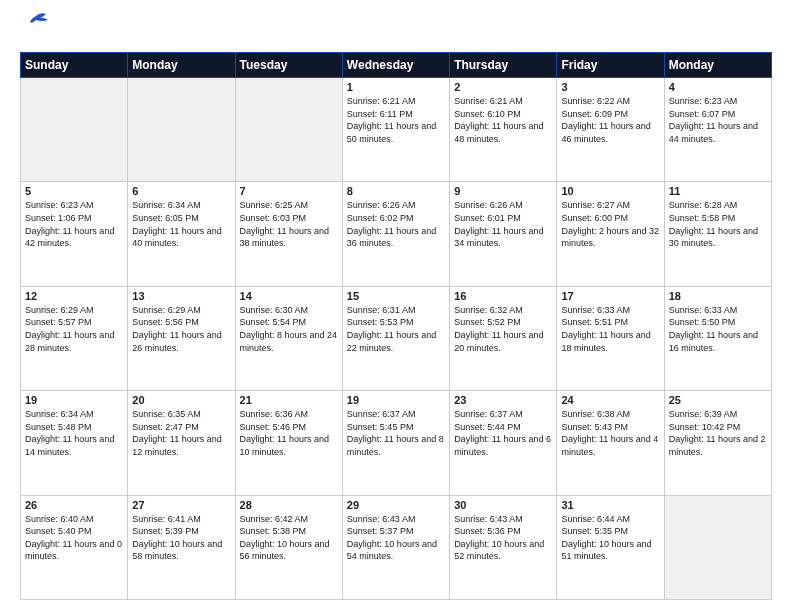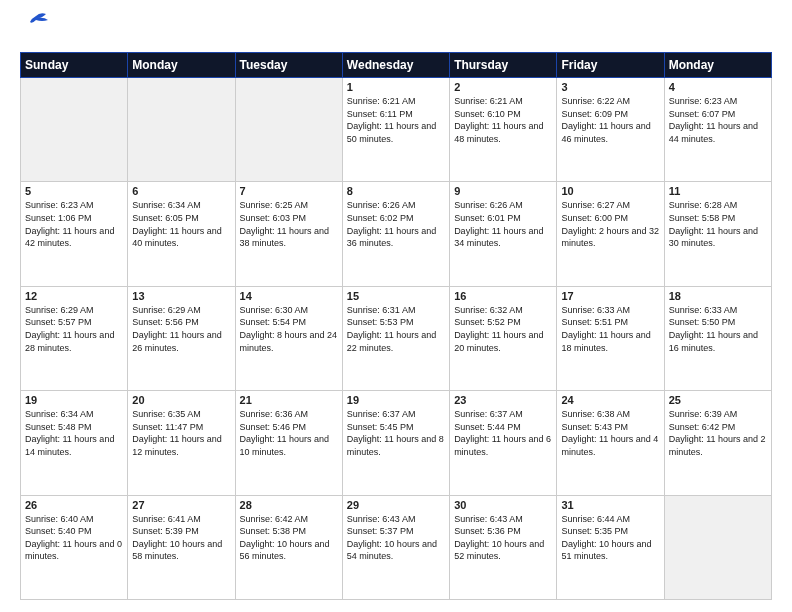--- a/index.html
+++ b/index.html
@@ -208,41 +208,41 @@
             <div class="day-info"><span>Sunrise: 6:33 AM</span><br><span>Sunset: 5:50 PM</span><br><span>Daylight: 11 hours and 16 minutes.</span></div>
           </td>
         </tr>
         <tr class="row-bg-alt">
           <td>
             <span class="day-number">19</span>
             <div class="day-info"><span>Sunrise: 6:34 AM</span><br><span>Sunset: 5:48 PM</span><br><span>Daylight: 11 hours and 14 minutes.</span></div>
           </td>
           <td>
             <span class="day-number">20</span>
-            <div class="day-info"><span>Sunrise: 6:35 AM</span><br><span>Sunset: 11:47 PM</span><br><span>Daylight: 11 hours and 12 minutes.</span></div>
+            <div class="day-info"><span>Sunrise: 6:35 AM</span><br><span>Sunset: 2:47 PM</span><br><span>Daylight: 11 hours and 12 minutes.</span></div>
           </td>
           <td>
             <span class="day-number">21</span>
             <div class="day-info"><span>Sunrise: 6:36 AM</span><br><span>Sunset: 5:46 PM</span><br><span>Daylight: 11 hours and 10 minutes.</span></div>
           </td>
           <td>
             <span class="day-number">19</span>
             <div class="day-info"><span>Sunrise: 6:37 AM</span><br><span>Sunset: 5:45 PM</span><br><span>Daylight: 11 hours and 8 minutes.</span></div>
           </td>
           <td>
             <span class="day-number">23</span>
             <div class="day-info"><span>Sunrise: 6:37 AM</span><br><span>Sunset: 5:44 PM</span><br><span>Daylight: 11 hours and 6 minutes.</span></div>
           </td>
           <td>
             <span class="day-number">24</span>
             <div class="day-info"><span>Sunrise: 6:38 AM</span><br><span>Sunset: 5:43 PM</span><br><span>Daylight: 11 hours and 4 minutes.</span></div>
           </td>
           <td>
             <span class="day-number">25</span>
-            <div class="day-info"><span>Sunrise: 6:39 AM</span><br><span>Sunset: 6:42 PM</span><br><span>Daylight: 11 hours and 2 minutes.</span></div>
+            <div class="day-info"><span>Sunrise: 6:39 AM</span><br><span>Sunset: 10:42 PM</span><br><span>Daylight: 11 hours and 2 minutes.</span></div>
           </td>
         </tr>
         <tr>
           <td>
             <span class="day-number">26</span>
             <div class="day-info"><span>Sunrise: 6:40 AM</span><br><span>Sunset: 5:40 PM</span><br><span>Daylight: 11 hours and 0 minutes.</span></div>
           </td>
           <td>
             <span class="day-number">27</span>
             <div class="day-info"><span>Sunrise: 6:41 AM</span><br><span>Sunset: 5:39 PM</span><br><span>Daylight: 10 hours and 58 minutes.</span></div>

